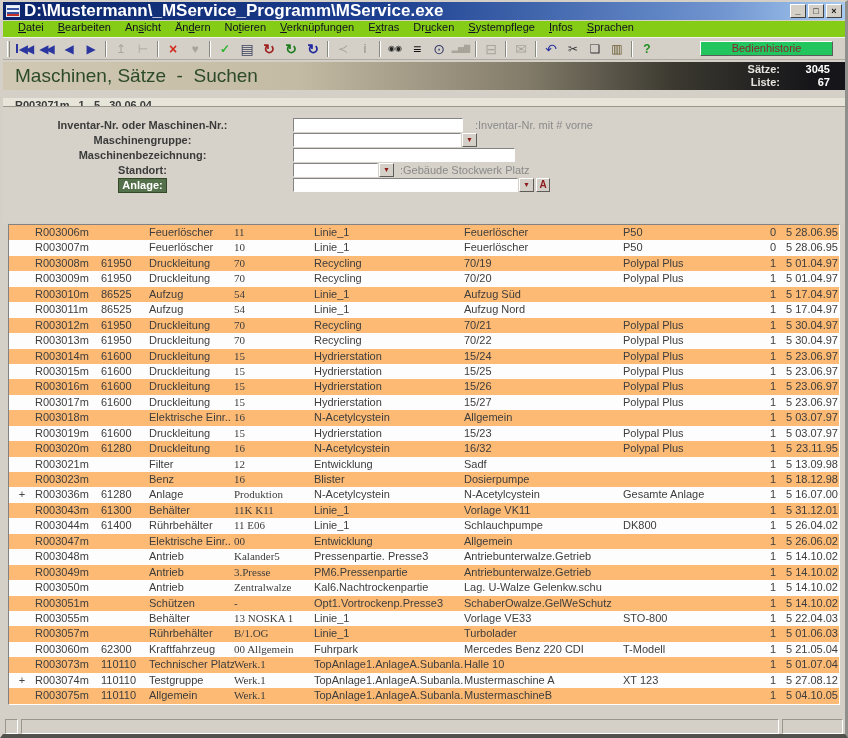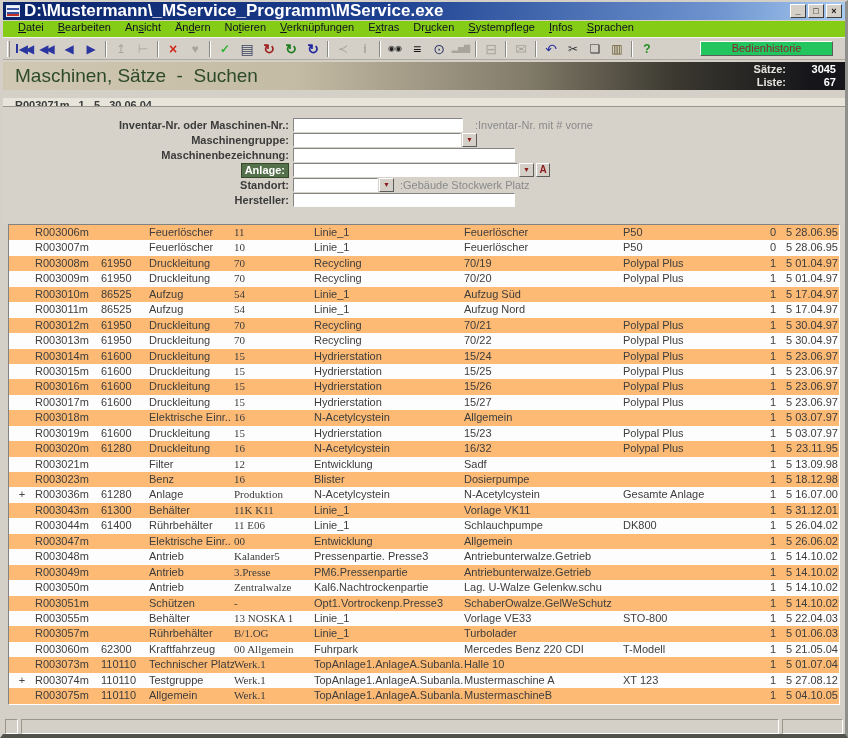--- a/index.html
+++ b/index.html
@@ -45,35 +45,35 @@
   .tb-sep { width:2px; height:16px; border-left:1px solid #8a8a84; border-right:1px solid #fff; margin:0 3px; }
   .history-btn { position:absolute; right:12px; top:3px; width:133px; height:15px;
     background:#22c55e; border:1px solid; border-color:#fff #5c5c58 #5c5c58 #fff;
     color:#8b2430; font-size:11px; text-align:center; line-height:13px; }
 
   
   .header-band { position:absolute; left:0; top:60px; width:842px; height:28px;
     background:linear-gradient(90deg,#d0c8b2 0%,#c4bba4 35%,#837c6a 62%,#3a382f 80%,#16161a 96%);
     display:flex; align-items:center; }
   .page-title { font-size:19px; color:#2c4a28; padding-left:12px; white-space:pre; }
-  .stats { margin-left:auto; padding-right:9px; display:grid; grid-template-columns:58px 50px; row-gap:0; }
+  .stats { margin-left:auto; padding-right:15px; display:grid; grid-template-columns:58px 50px; row-gap:0; }
   .stats span { text-align:right; font-weight:bold; font-size:11px; line-height:13px; }
   .stat-label { color:#e6e4de; }
   .stat-value { color:#fff; }
 
   
   .record-bar { position:absolute; left:0; top:96px; width:842px; height:15px;
     background:#e7e4da; display:flex; align-items:center; padding-left:12px;
     font-weight:bold; color:#3a3a3a; white-space:pre; border-bottom:1px solid #f2f0ea; }
 
   
   .form-panel { position:absolute; left:0; top:104px; width:842px; height:117px;
     background:#d6d2c9; border-top:1px solid #9a968c; padding-top:10px; }
   .form-row { display:flex; align-items:center; height:15px; }
-  .form-label { width:290px; text-align:right; padding-right:4px; font-weight:bold; color:#3b3b3b; white-space:nowrap; }
+  .form-label { width:290px; text-align:center; padding-right:11px; font-weight:bold; color:#3b3b3b; white-space:nowrap; }
   .form-label .hl { background:#55714b; color:#fff; border:1px solid #344a26; padding:0 3px 1px 3px; font-weight:bold; }
   .tinput { height:14px; background:#fff; border:1px solid; border-color:#848484 #fdfdfd #fdfdfd #848484;
     font-family:"Liberation Sans",sans-serif; font-size:11px; padding:0 2px; }
   .w170 { width:170px; } .w168 { width:168px; } .w222 { width:222px; } .w85 { width:85px; } .w225 { width:225px; }
   .combo-arrow { width:15px; height:14px; background:#d4d0c8; border:1px solid;
     border-color:#fff #5c5c58 #5c5c58 #fff; display:inline-flex; align-items:center; justify-content:center;
     font-size:7px; color:#8b1a1a; margin-left:1px; }
   .a-btn { width:14px; height:14px; background:#d4d0c8; border:1px solid;
     border-color:#fff #5c5c58 #5c5c58 #fff; display:inline-flex; align-items:center; justify-content:center;
     font-size:10px; color:#8b1a1a; margin-left:2px; font-weight:bold; }
@@ -193,34 +193,30 @@
     <div class="form-row">
       <span class="form-label">Maschinengruppe:</span>
       <input class="tinput w168" value="" style="">
       <span class="combo-arrow">▼</span>
     </div>
     <div class="form-row">
       <span class="form-label">Maschinenbezeichnung:</span>
       <input class="tinput w222" value="" style="">
     </div>
     <div class="form-row">
-      <span class="form-label"><span class="hl">Anlage:</span></span>
-      <input class="tinput w225" value="" style="">
-      <span class="combo-arrow">▼</span>
-      <span class="a-btn">A</span>
-    </div>
-    <div class="form-row">
       <span class="form-label">Standort:</span>
       <input class="tinput w85" value="" style="">
       <span class="combo-arrow">▼</span>
       <span class="hint close">:Gebäude Stockwerk Platz</span>
     </div>
     <div class="form-row">
-      <span class="form-label">Hersteller:</span>
-      <input class="tinput w222" value="" style="">
+      <span class="form-label"><span class="hl">Anlage:</span></span>
+      <input class="tinput w225" value="" style="">
+      <span class="combo-arrow">▼</span>
+      <span class="a-btn">A</span>
     </div>
   </div>
 
   <div class="table-wrap">
       <div class="trow even">
         <span class="tc c0"></span>
         <span class="tc c1">R003006m</span>
         <span class="tc c2"></span>
         <span class="tc c3">Feuerlöscher</span>
         <span class="tc c4">11</span>

